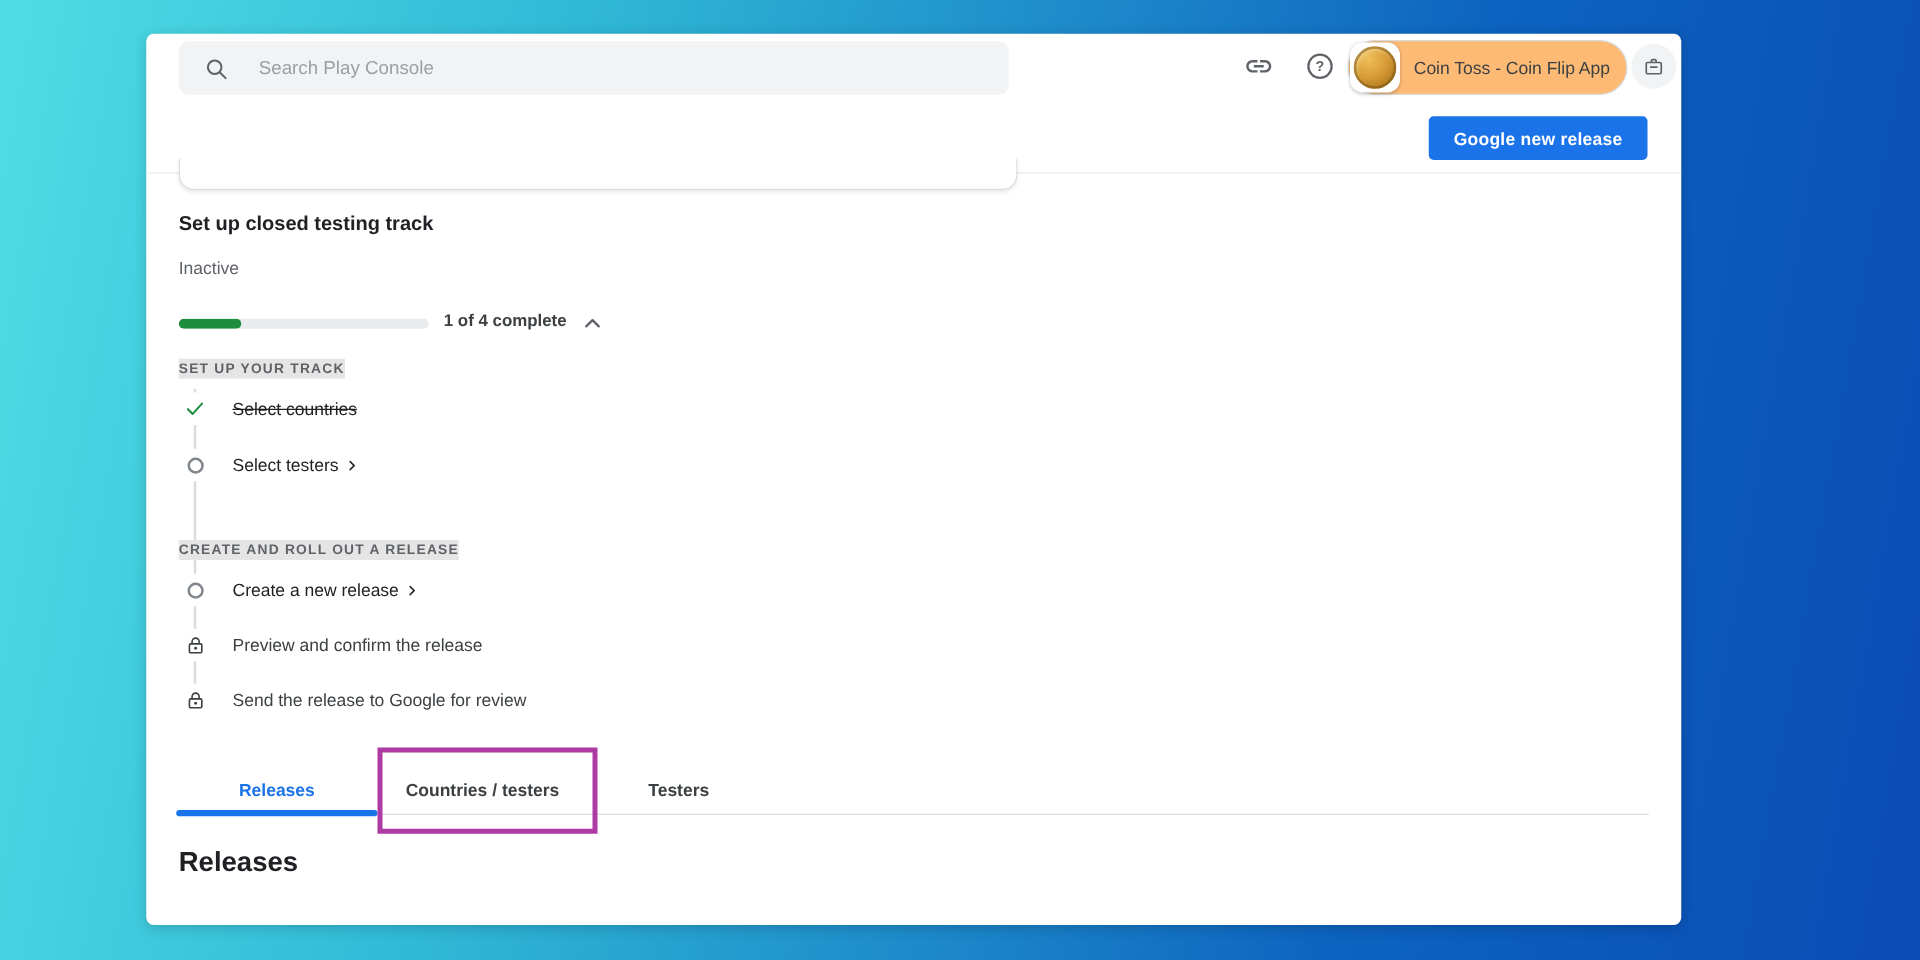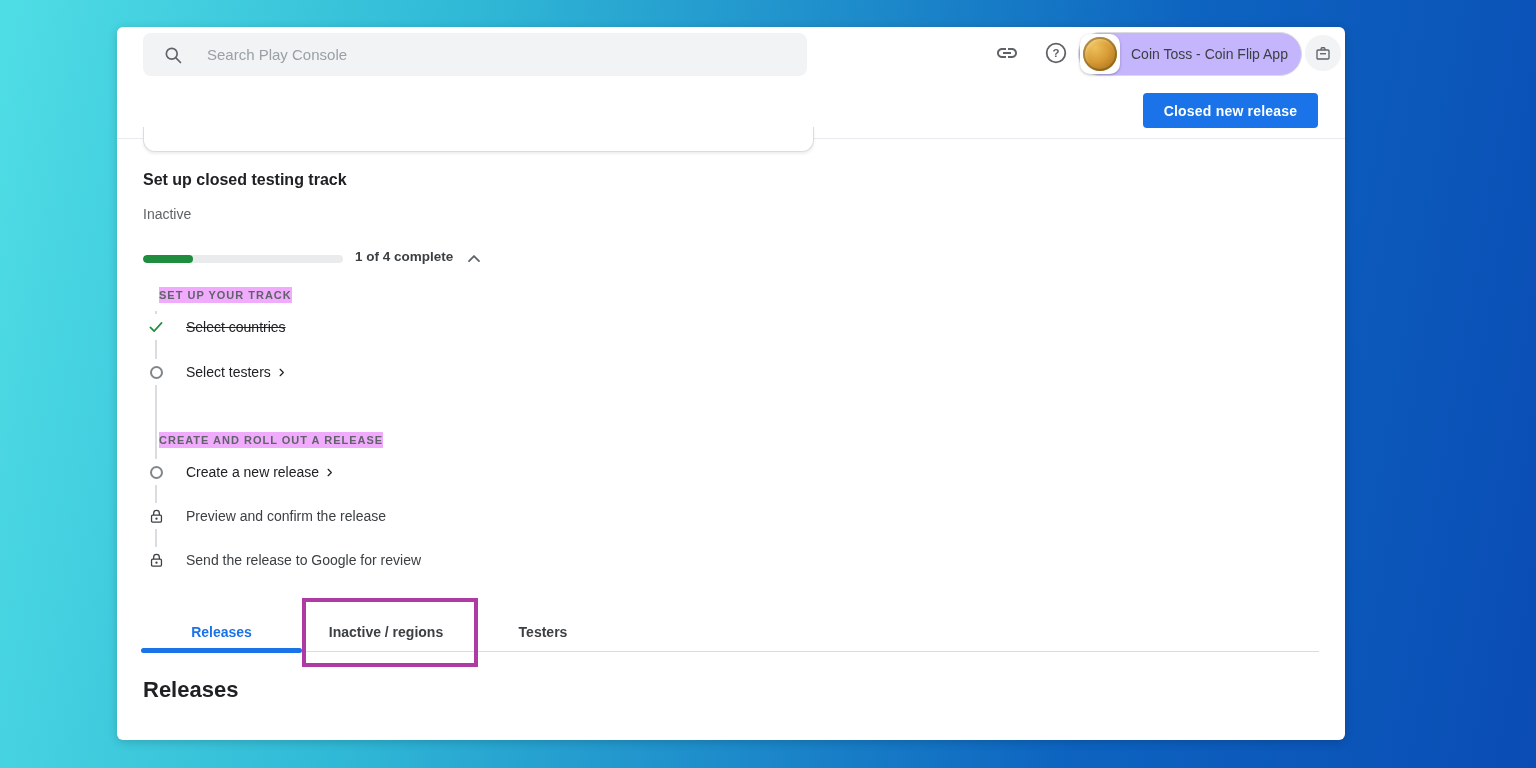--- a/index.html
+++ b/index.html
@@ -11,21 +11,21 @@
   
   .searchbar{position:absolute;left:26px;top:6px;width:664px;height:43px;background:#f1f3f4;
     border-radius:8px;display:flex;align-items:center;}
   .searchbar svg{margin-left:20px;flex:0 0 auto;}
   .searchbar input{border:none;background:transparent;outline:none;margin-left:22px;width:540px;
     font-size:15px;color:#3c4043;font-family:inherit;}
   .searchbar input::placeholder{color:#9aa0a6;}
   .iconbtn{position:absolute;width:32px;height:32px;display:flex;align-items:center;justify-content:center;
     border-radius:50%;cursor:pointer;}
   .app-pill{position:absolute;left:961px;top:5px;width:222px;height:42px;border:1px solid #dadce0;
-    border-radius:22px;background:#c4b5fd;display:flex;align-items:center;cursor:pointer;}
+    border-radius:22px;background:#fdba74;display:flex;align-items:center;cursor:pointer;}
   .avatar-tile{width:40px;height:40px;margin-left:1px;border-radius:10px;background:#fff;
     box-shadow:0 1px 3px rgba(0,0,0,.25);display:flex;align-items:center;justify-content:center;}
   .coin{width:34px;height:34px;border-radius:50%;
     background:radial-gradient(circle at 35% 30%,#eec05a 0%,#d79b36 45%,#b57e24 75%,#9c6a1a 100%);
     box-shadow:inset 0 0 0 2px rgba(122,84,16,.55), inset 2px 3px 4px rgba(255,235,180,.6);}
   .app-pill .label{margin-left:11px;font-size:14px;color:#3c4043;white-space:nowrap;}
   .round-gray{position:absolute;left:1188px;top:8px;width:36px;height:36px;background:#f1f3f4;
     border-radius:50%;display:flex;align-items:center;justify-content:center;cursor:pointer;}
 
   
@@ -42,22 +42,22 @@
   .setup-title{position:absolute;left:26px;top:144px;font-size:16px;font-weight:700;color:#202124;}
   .setup-status{position:absolute;left:26px;top:179px;font-size:14px;color:#5f6368;}
   .progress-track{position:absolute;left:26px;top:228px;width:200px;height:8px;background:#e9ebec;
     border-radius:4px;overflow:hidden;}
   .progress-fill{height:100%;background:#1e8e3e;border-radius:4px;width:25%;}
   .progress-label{position:absolute;left:238px;top:222px;font-size:13.5px;font-weight:700;color:#3c4043;}
   .collapse-btn{position:absolute;left:344px;top:219px;width:26px;height:26px;display:flex;
     align-items:center;justify-content:center;cursor:pointer;}
 
   .connector{position:absolute;left:38px;top:284px;width:2px;height:240px;background:#dadce0;z-index:0;}
-  .section-head{position:absolute;left:42px;font-size:11px;font-weight:700;letter-spacing:1px;
-    color:#5f6368;background:#f0abfc;z-index:1;padding:2px 0;}
+  .section-head{position:absolute;left:26px;font-size:11px;font-weight:700;letter-spacing:1px;
+    color:#5f6368;background:#e5e5e5;z-index:1;padding:2px 0;}
   .check-item{position:absolute;left:26px;display:flex;align-items:center;z-index:1;}
   .check-item .ic{width:26px;height:26px;background:#fff;display:flex;align-items:center;
     justify-content:center;flex:0 0 auto;}
   .check-item .txt{margin-left:17px;font-size:14px;color:#202124;display:flex;align-items:center;cursor:pointer;}
   .check-item .txt.static{cursor:default;color:#3c4043;}
   .strike{text-decoration:line-through;}
   .circle-ic{width:9px;height:9px;border:2px solid #80868b;border-radius:50%;}
   .goto{margin-left:5px;display:inline-flex;}
 
   
@@ -106,21 +106,21 @@
   </div>
 
   <div class="round-gray">
     <svg width="18" height="18" viewBox="0 0 24 24">
       <rect x="4" y="8" width="16" height="12" rx="1.5" fill="none" stroke="#5f6368" stroke-width="1.8"></rect>
       <path d="M9.5 8V6.2c0-.7.5-1.2 1.2-1.2h2.6c.7 0 1.2.5 1.2 1.2V8" fill="none" stroke="#5f6368" stroke-width="1.8"></path>
       <line x1="8" y1="13" x2="16" y2="13" stroke="#5f6368" stroke-width="1.8"></line>
     </svg>
   </div>
 
-  <button class="primary-btn">Closed new release</button>
+  <button class="primary-btn">Google new release</button>
   <div class="header-divider"></div>
   <div class="card-sliver"></div>
 
   <div class="setup-title">Set up closed testing track</div>
   <div class="setup-status">Inactive</div>
 
   <div class="progress-track">
     <div class="progress-fill" style="width: 25%;"></div>
   </div>
   <div class="progress-label">1 of 4 complete</div>
@@ -195,21 +195,21 @@
     <span class="txt static">Send the release to Google for review</span>
   </div>
 
   <div class="tabs-divider"></div>
   <div class="tabs">
     <div class="tab active" style="width:161px;">
       <span>Releases</span>
       <span class="underline"></span>
     </div>
     <div class="tab" style="width:168px;">
-      <span>Inactive / regions</span>
+      <span>Countries / testers</span>
     </div>
     <div class="tab" style="width:146px;">
       <span>Testers</span>
     </div>
   </div>
   <div class="annotation-box"></div>
 
   <div class="content-heading">Releases</div>
 
 </div>

